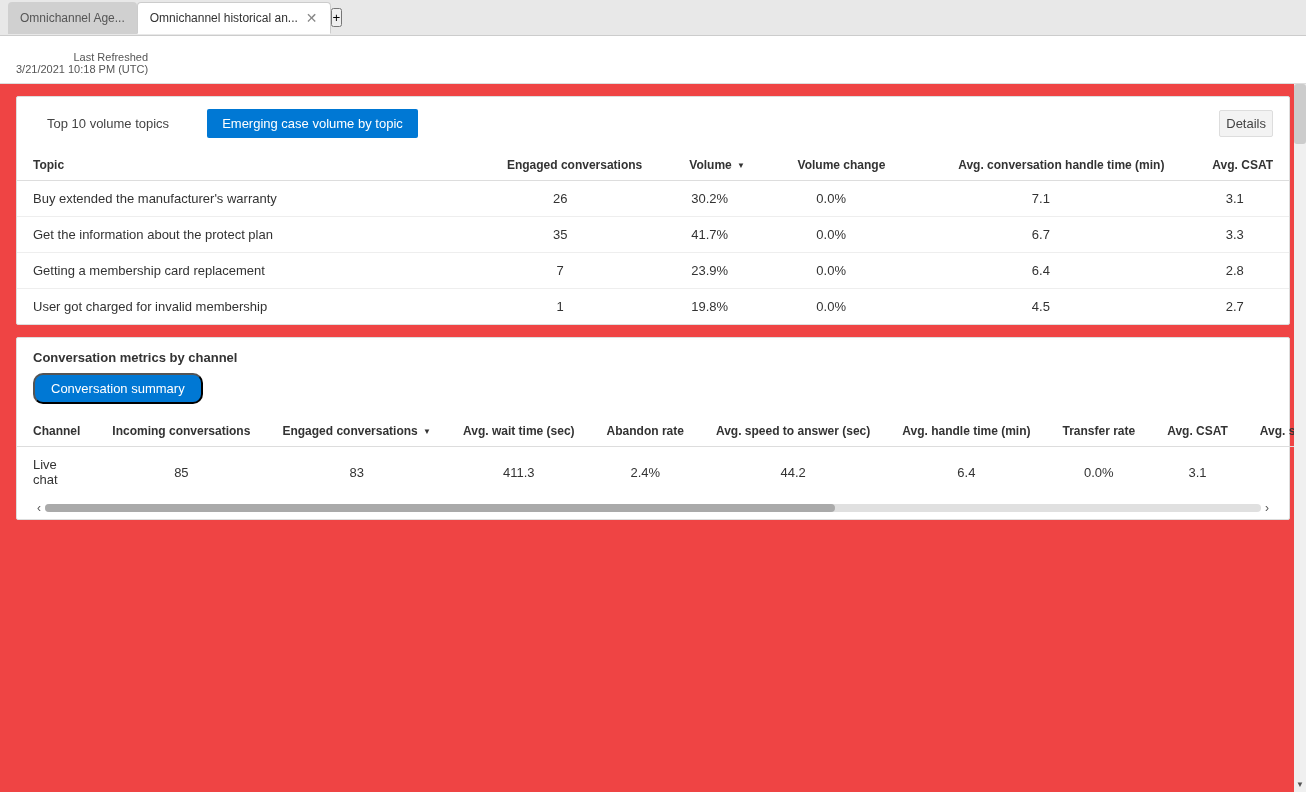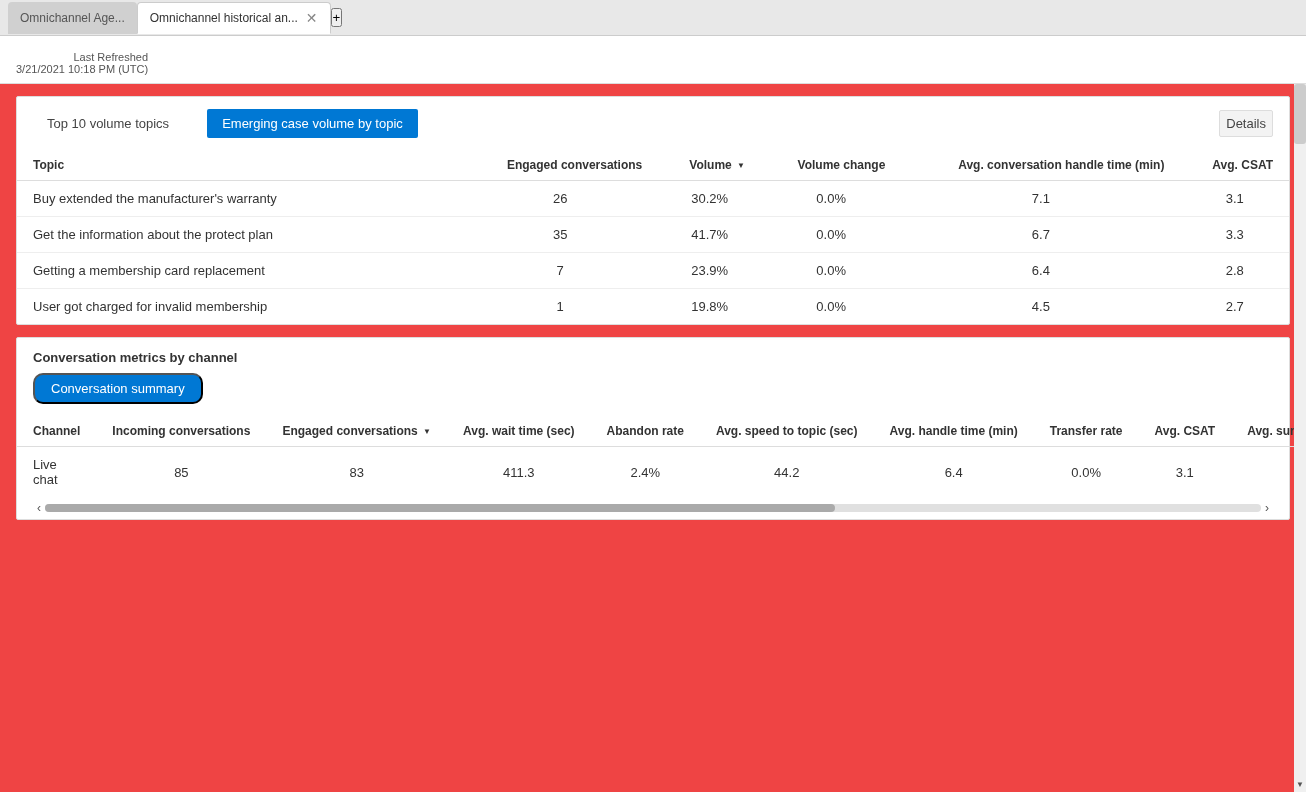--- a/index.html
+++ b/index.html
@@ -378,21 +378,21 @@
         <thead>
           <tr>
             <th>Channel</th>
             <th class="num">Incoming conversations</th>
             <th class="num sort-col">
               <span>Engaged conversations</span>
               <span class="sort-arrow">▼</span>
             </th>
             <th class="num">Avg. wait time (sec)</th>
             <th class="num">Abandon rate</th>
-            <th class="num">Avg. speed to topic (sec)</th>
+            <th class="num">Avg. speed to answer (sec)</th>
             <th class="num">Avg. handle time (min)</th>
             <th class="num">Transfer rate</th>
             <th class="num">Avg. CSAT</th>
             <th class="num">Avg. survey se</th>
           </tr>
         </thead>
         <tbody id="metrics-tbody">
         <tr>
       <td>Live chat</td>
       <td class="num">85</td>

